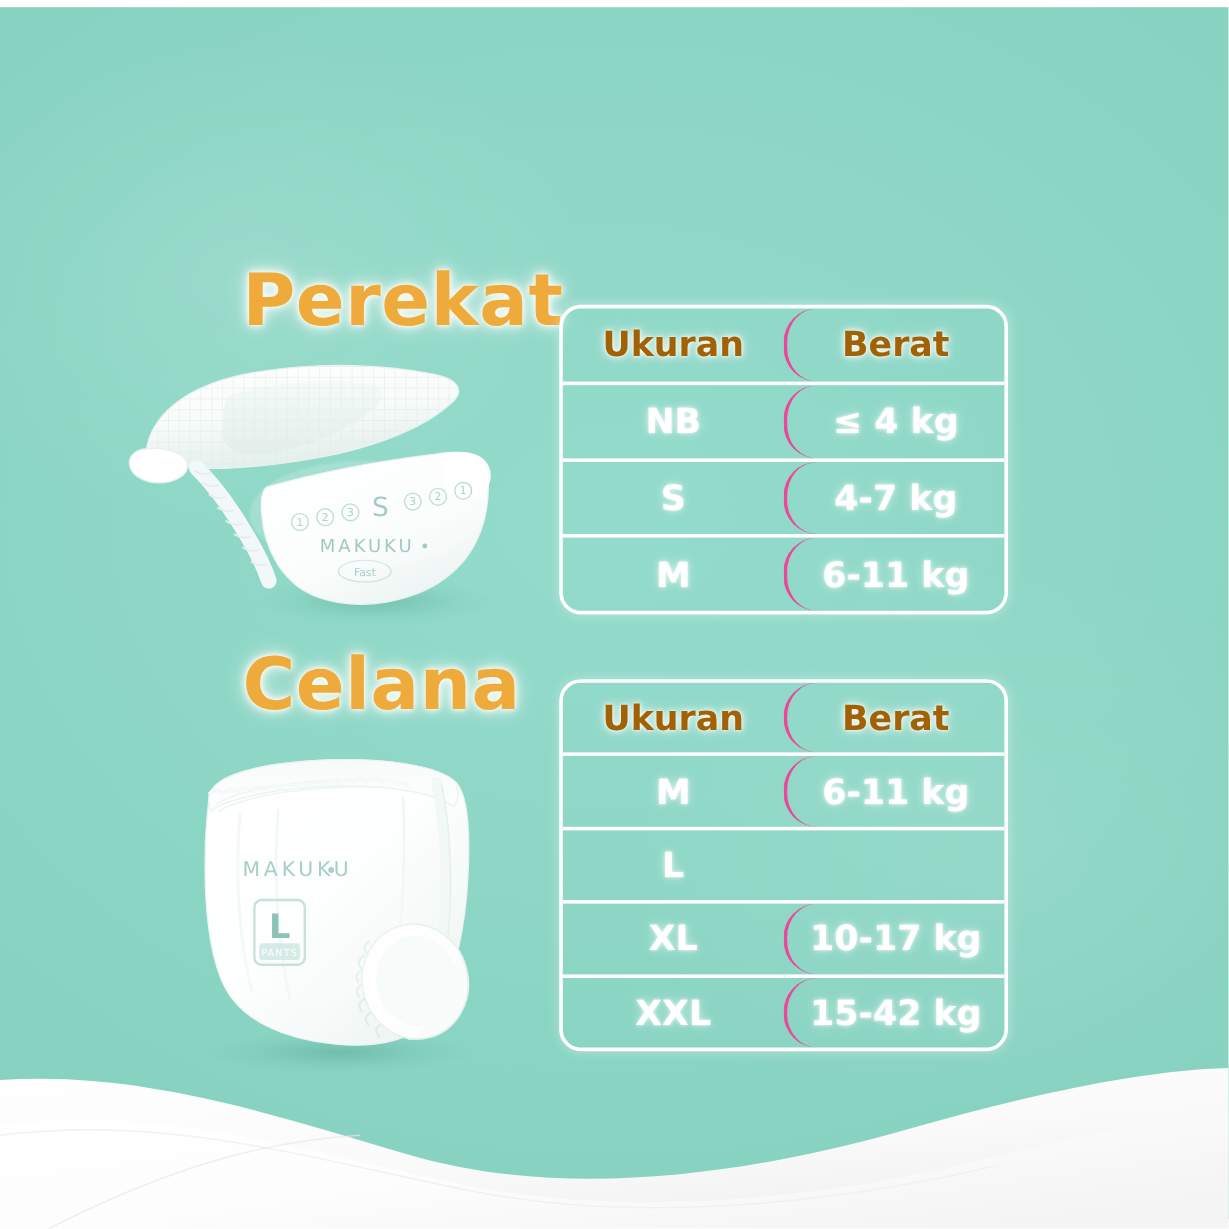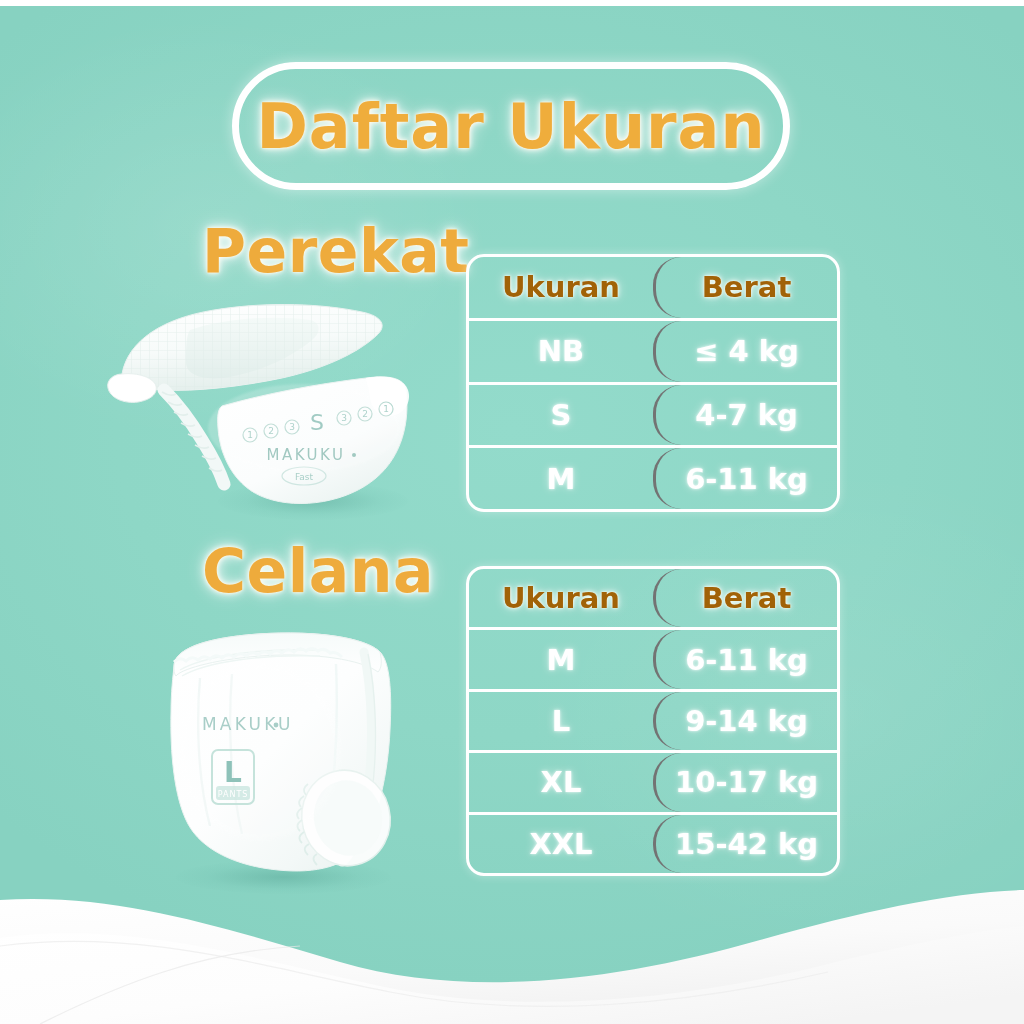--- a/index.html
+++ b/index.html
@@ -116,21 +116,21 @@
   .tcell {
     flex: 0 0 50%;
     display: flex;
     align-items: center;
     justify-content: center;
     box-sizing: border-box;
     font-family: "DejaVu Sans", sans-serif;
     font-weight: bold;
     white-space: nowrap;
   }
-  .tcell.col-right { border-left: 3px solid #737373; border-radius: 28px; }
+  .tcell.col-right { border-left: 3px solid #ec4899; border-radius: 28px; }
 
   .head .tcell {
     font-size: 29px;
     color: #a16207;
     text-shadow:
       0 0 2px #fff8e4,
       0 0 5px rgba(255,255,255,0.95),
       0 0 11px rgba(255,255,255,0.7);
   }
   .body .tcell {
@@ -160,23 +160,20 @@
 </style>
 </head>
 <body>
 
 <div id="page">
 
   <div class="bg-mint">
     <div class="bg-sheen"></div>
   </div>
 
-  <div class="title-pill">
-    <span class="title-text">Daftar Ukuran</span>
-  </div>
 
   <div class="section-label" id="label-perekat">Perekat</div>
   <div class="section-label" id="label-celana">Celana</div>
 
   <div class="pshadow" id="shadow-tape"></div>
   <div class="product" id="product-tape">
     <svg width="330" height="250" viewBox="0 0 330 250" xmlns="http://www.w3.org/2000/svg">
       <defs>
         <linearGradient id="tapeTopG" x1="0" y1="0" x2="0.3" y2="1">
           <stop offset="0%" stop-color="#ffffff"></stop>
@@ -351,21 +348,20 @@
     <div class="trow head">
       <div class="tcell col-left">Ukuran</div>
       <div class="tcell col-right">Berat</div>
     </div>
     <div class="trow body">
       <div class="tcell col-left">M</div>
       <div class="tcell col-right">6-11 kg</div>
     </div>
     <div class="trow body">
       <div class="tcell col-left">L</div>
-      <div class="tcell col-right">9-14 kg</div>
     </div>
     <div class="trow body">
       <div class="tcell col-left">XL</div>
       <div class="tcell col-right">10-17 kg</div>
     </div>
     <div class="trow body">
       <div class="tcell col-left">XXL</div>
       <div class="tcell col-right">15-42 kg</div>
     </div>
   </div>

